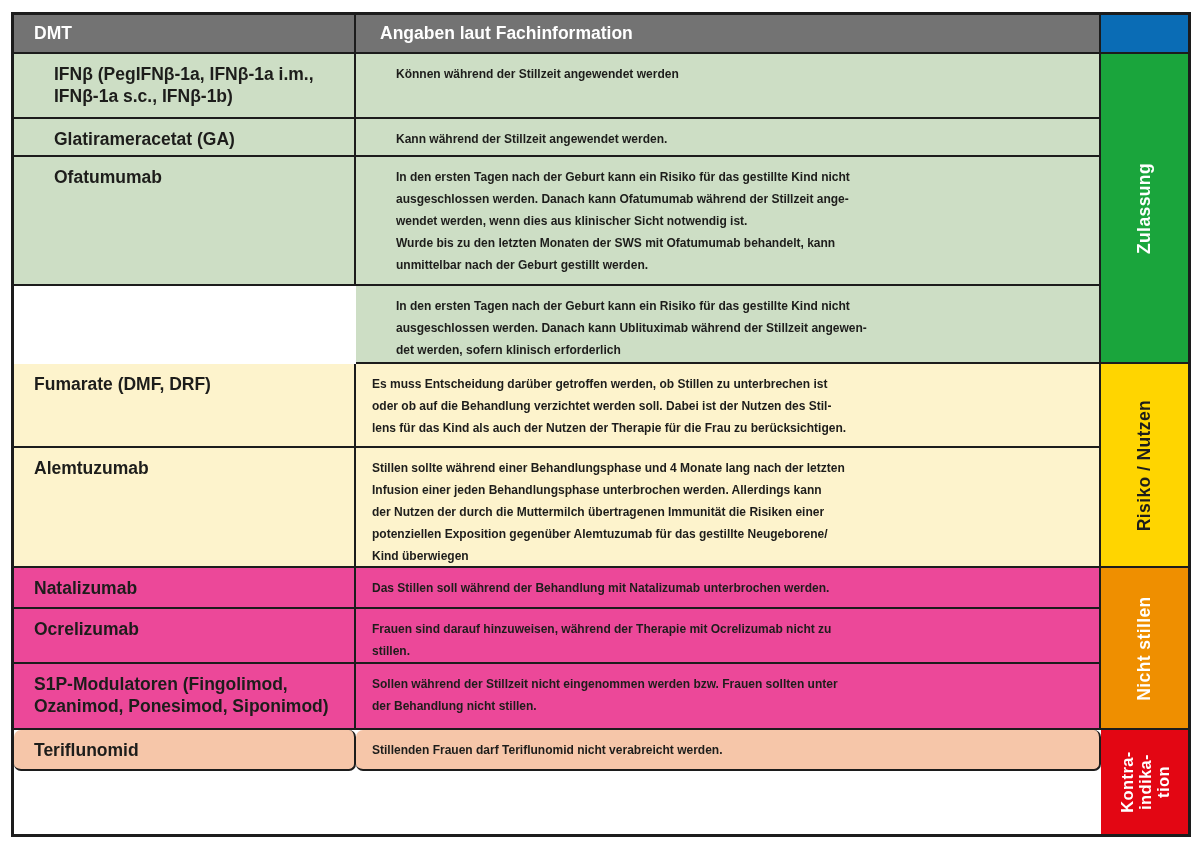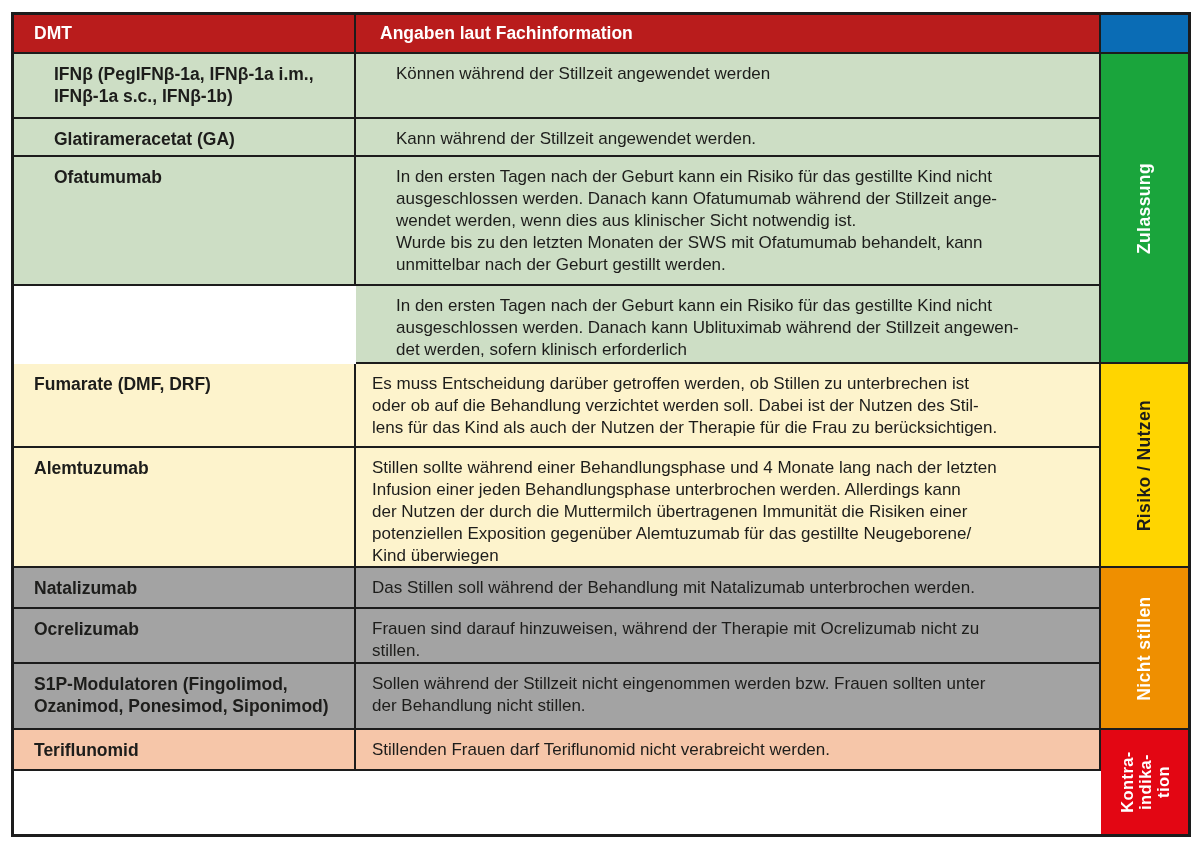--- a/index.html
+++ b/index.html
@@ -21,47 +21,48 @@
   .cell {
     box-sizing: border-box;
     border-right: 2px solid #1c1c1c;
     border-bottom: 2px solid #1c1c1c;
     overflow: hidden;
   }
   .noright { border-right: none; }
   .nobottom { border-bottom: none; }
 
   .head {
-    background: #b91c1c;
+    background: #737373;
     color: #ffffff;
     font-weight: bold;
     font-size: 17.5px;
     display: flex; align-items: center;
   }
   .padL20 { padding-left: 20px; }
   .padL16 { padding-left: 24px; }
 
   .dmt {
     font-weight: bold;
     font-size: 17.5px;
     line-height: 22px;
     padding: 9px 10px 0 20px;
     white-space: pre-line;
   }
   .info {
-    font-size: 17px;
+    font-size: 12px;
     line-height: 22px;
     padding: 9px 12px 0 16px;
     white-space: pre-line;
+    font-weight: bold;
   }
 
   .bg-green  { background: #cddec5; padding-left: 40px; }
   .bg-cream  { background: #fdf3cc; }
-  .bg-peach  { background: #a3a3a3; }
-  .bg-salmon { background: #f6c6a9; }
+  .bg-peach  { background: #ec4899; }
+  .bg-salmon { background: #f6c6a9; border-radius: 7px; }
 
   .bar {
     display: flex; align-items: center; justify-content: center;
     overflow: hidden;
   }
   .bar-blue   { background: #0a6cb5; }
   .bar-green  { background: #1aa53c; }
   .bar-yellow { background: #ffd500; }
   .bar-orange { background: #ef8f00; }
   .bar-red    { background: #e30613; }

